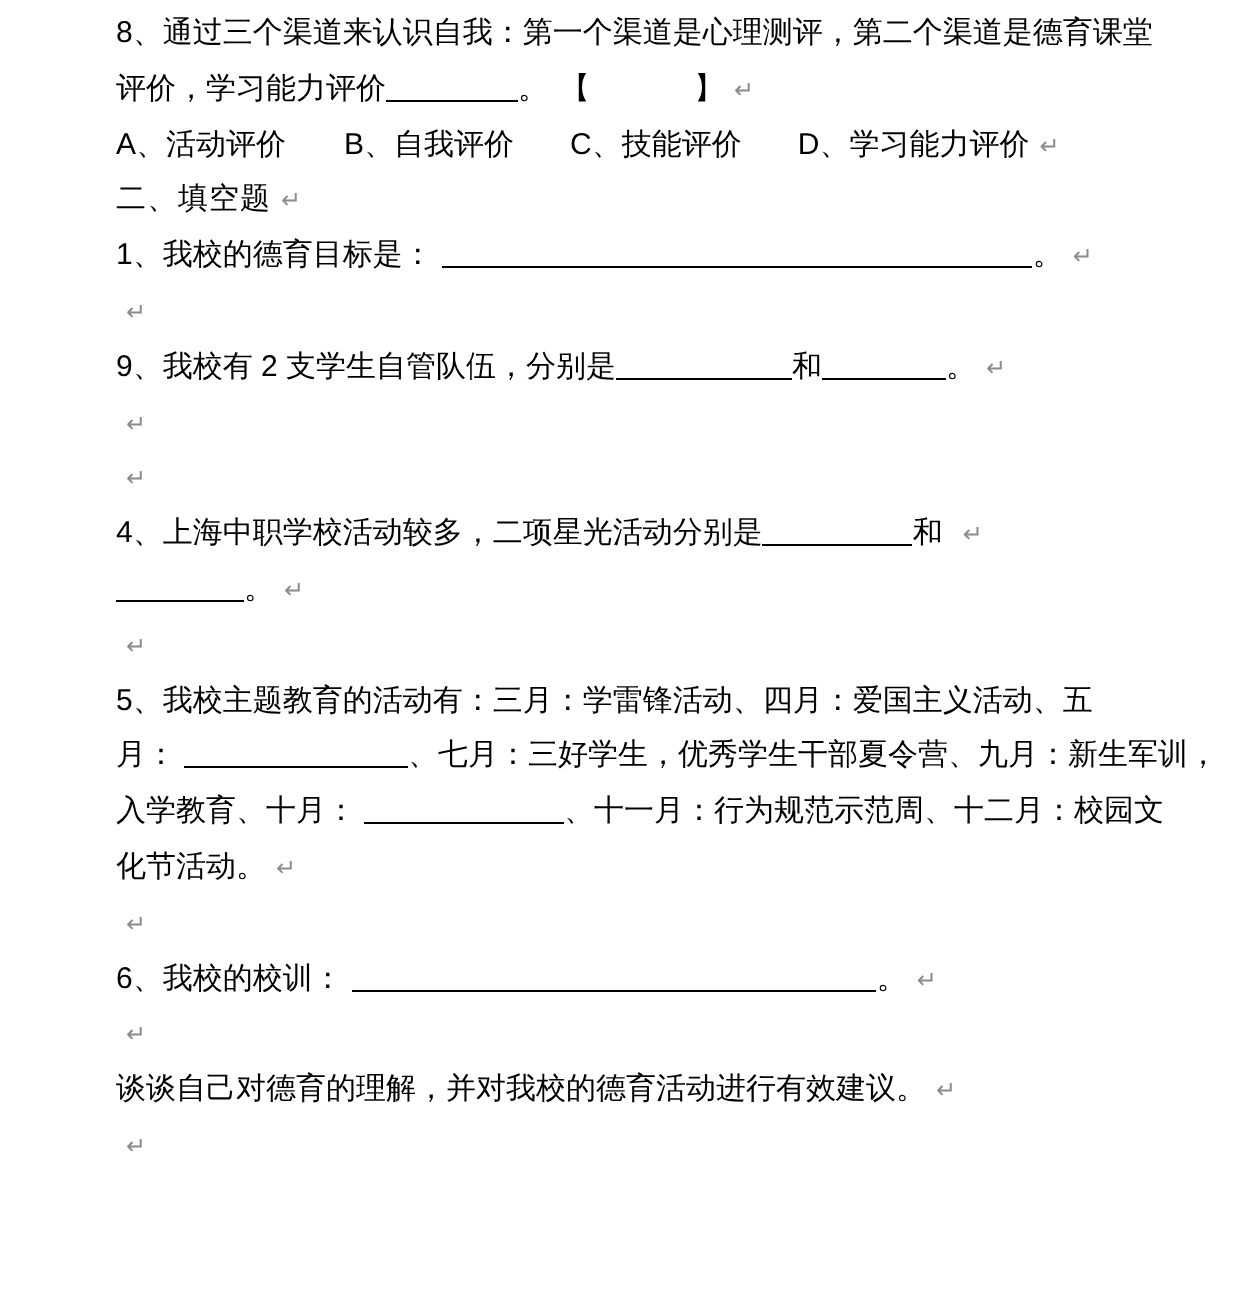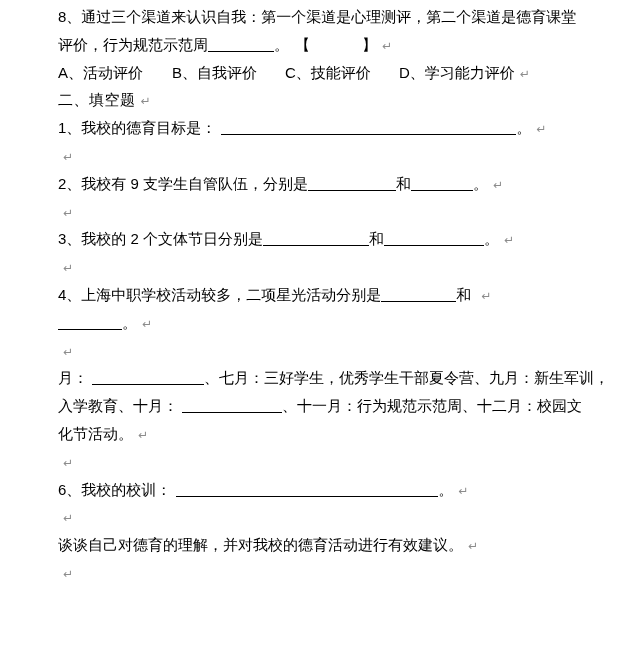--- a/index.html
+++ b/index.html
@@ -50,32 +50,32 @@
     margin-left: 5px;
     vertical-align: baseline;
     font-family: "DejaVu Sans", sans-serif;
   }
 </style>
 </head>
 <body>
 
 <div class="page">
     <div class="line"><span class="txt">8、通过三个渠道来认识自我：第一个渠道是心理测评，第二个渠道是德育课堂</span></div>
-    <div class="line"><span class="txt">评价，行为规范示范周</span><span class="blank" style="width: 66px;"></span><span class="txt">。</span><span class="gap" style="width: 6px;"></span><span class="txt">【</span><span class="gap" style="width: 52px;"></span><span class="txt">】</span><span class="pmark" style="color: rgb(140, 140, 140);">↵</span></div>
+    <div class="line"><span class="txt">评价，学习能力评价</span><span class="blank" style="width: 66px;"></span><span class="txt">。</span><span class="gap" style="width: 6px;"></span><span class="txt">【</span><span class="gap" style="width: 52px;"></span><span class="txt">】</span><span class="pmark" style="color: rgb(140, 140, 140);">↵</span></div>
     <div class="line"><span class="txt">A、活动评价</span><span class="gap" style="width: 29px;"></span><span class="txt">B、自我评价</span><span class="gap" style="width: 28px;"></span><span class="txt">C、技能评价</span><span class="gap" style="width: 28px;"></span><span class="txt">D、学习能力评价</span><span class="pmark" style="color: rgb(140, 140, 140);">↵</span></div>
     <div class="line bold"><span class="txt">二、填空题</span><span class="pmark" style="color: rgb(140, 140, 140);">↵</span></div>
     <div class="line"><span class="txt">1、我校的德育目标是：</span><span class="gap" style="width: 5px;"></span><span class="blank" style="width: 295px;"></span><span class="txt">。</span><span class="pmark" style="color: rgb(140, 140, 140);">↵</span></div>
     <div class="line"><span class="pmark" style="color: rgb(140, 140, 140);">↵</span></div>
-    <div class="line"><span class="txt">2、我校有 9 支学生自管队伍，分别是</span><span class="blank" style="width: 88px;"></span><span class="txt">和</span><span class="blank" style="width: 62px;"></span><span class="txt">。</span><span class="pmark" style="color: rgb(140, 140, 140);">↵</span></div>
+    <div class="line"><span class="txt">9、我校有 2 支学生自管队伍，分别是</span><span class="blank" style="width: 88px;"></span><span class="txt">和</span><span class="blank" style="width: 62px;"></span><span class="txt">。</span><span class="pmark" style="color: rgb(140, 140, 140);">↵</span></div>
     <div class="line"><span class="pmark" style="color: rgb(140, 140, 140);">↵</span></div>
-    <div class="line"><span class="txt">3、我校的 2 个文体节日分别是</span><span class="blank" style="width: 106px;"></span><span class="txt">和</span><span class="blank" style="width: 100px;"></span><span class="txt">。</span><span class="pmark" style="color: rgb(140, 140, 140);">↵</span></div>
     <div class="line"><span class="pmark" style="color: rgb(140, 140, 140);">↵</span></div>
     <div class="line"><span class="txt">4、上海中职学校活动较多，二项星光活动分别是</span><span class="blank" style="width: 75px;"></span><span class="txt">和</span><span class="gap" style="width: 5px;"></span><span class="pmark" style="color: rgb(140, 140, 140);">↵</span></div>
     <div class="line"><span class="blank" style="width: 64px;"></span><span class="txt">。</span><span class="pmark" style="color: rgb(140, 140, 140);">↵</span></div>
     <div class="line"><span class="pmark" style="color: rgb(140, 140, 140);">↵</span></div>
+    <div class="line"><span class="txt">5、我校主题教育的活动有：三月：学雷锋活动、四月：爱国主义活动、五</span></div>
     <div class="line"><span class="txt">月：</span><span class="gap" style="width: 4px;"></span><span class="blank" style="width: 112px;"></span><span class="txt">、七月：三好学生，优秀学生干部夏令营、九月：新生军训，</span></div>
     <div class="line"><span class="txt">入学教育、十月：</span><span class="gap" style="width: 4px;"></span><span class="blank" style="width: 100px;"></span><span class="txt">、十一月：行为规范示范周、十二月：校园文</span></div>
     <div class="line"><span class="txt">化节活动。</span><span class="pmark" style="color: rgb(140, 140, 140);">↵</span></div>
     <div class="line"><span class="pmark" style="color: rgb(140, 140, 140);">↵</span></div>
     <div class="line"><span class="txt">6、我校的校训：</span><span class="gap" style="width: 5px;"></span><span class="blank" style="width: 262px;"></span><span class="txt">。</span><span class="pmark" style="color: rgb(140, 140, 140);">↵</span></div>
     <div class="line"><span class="pmark" style="color: rgb(140, 140, 140);">↵</span></div>
     <div class="line"><span class="txt">谈谈自己对德育的理解，并对我校的德育活动进行有效建议。</span><span class="pmark" style="color: rgb(140, 140, 140);">↵</span></div>
     <div class="line"><span class="pmark" style="color: rgb(140, 140, 140);">↵</span></div>
   </div>
 

